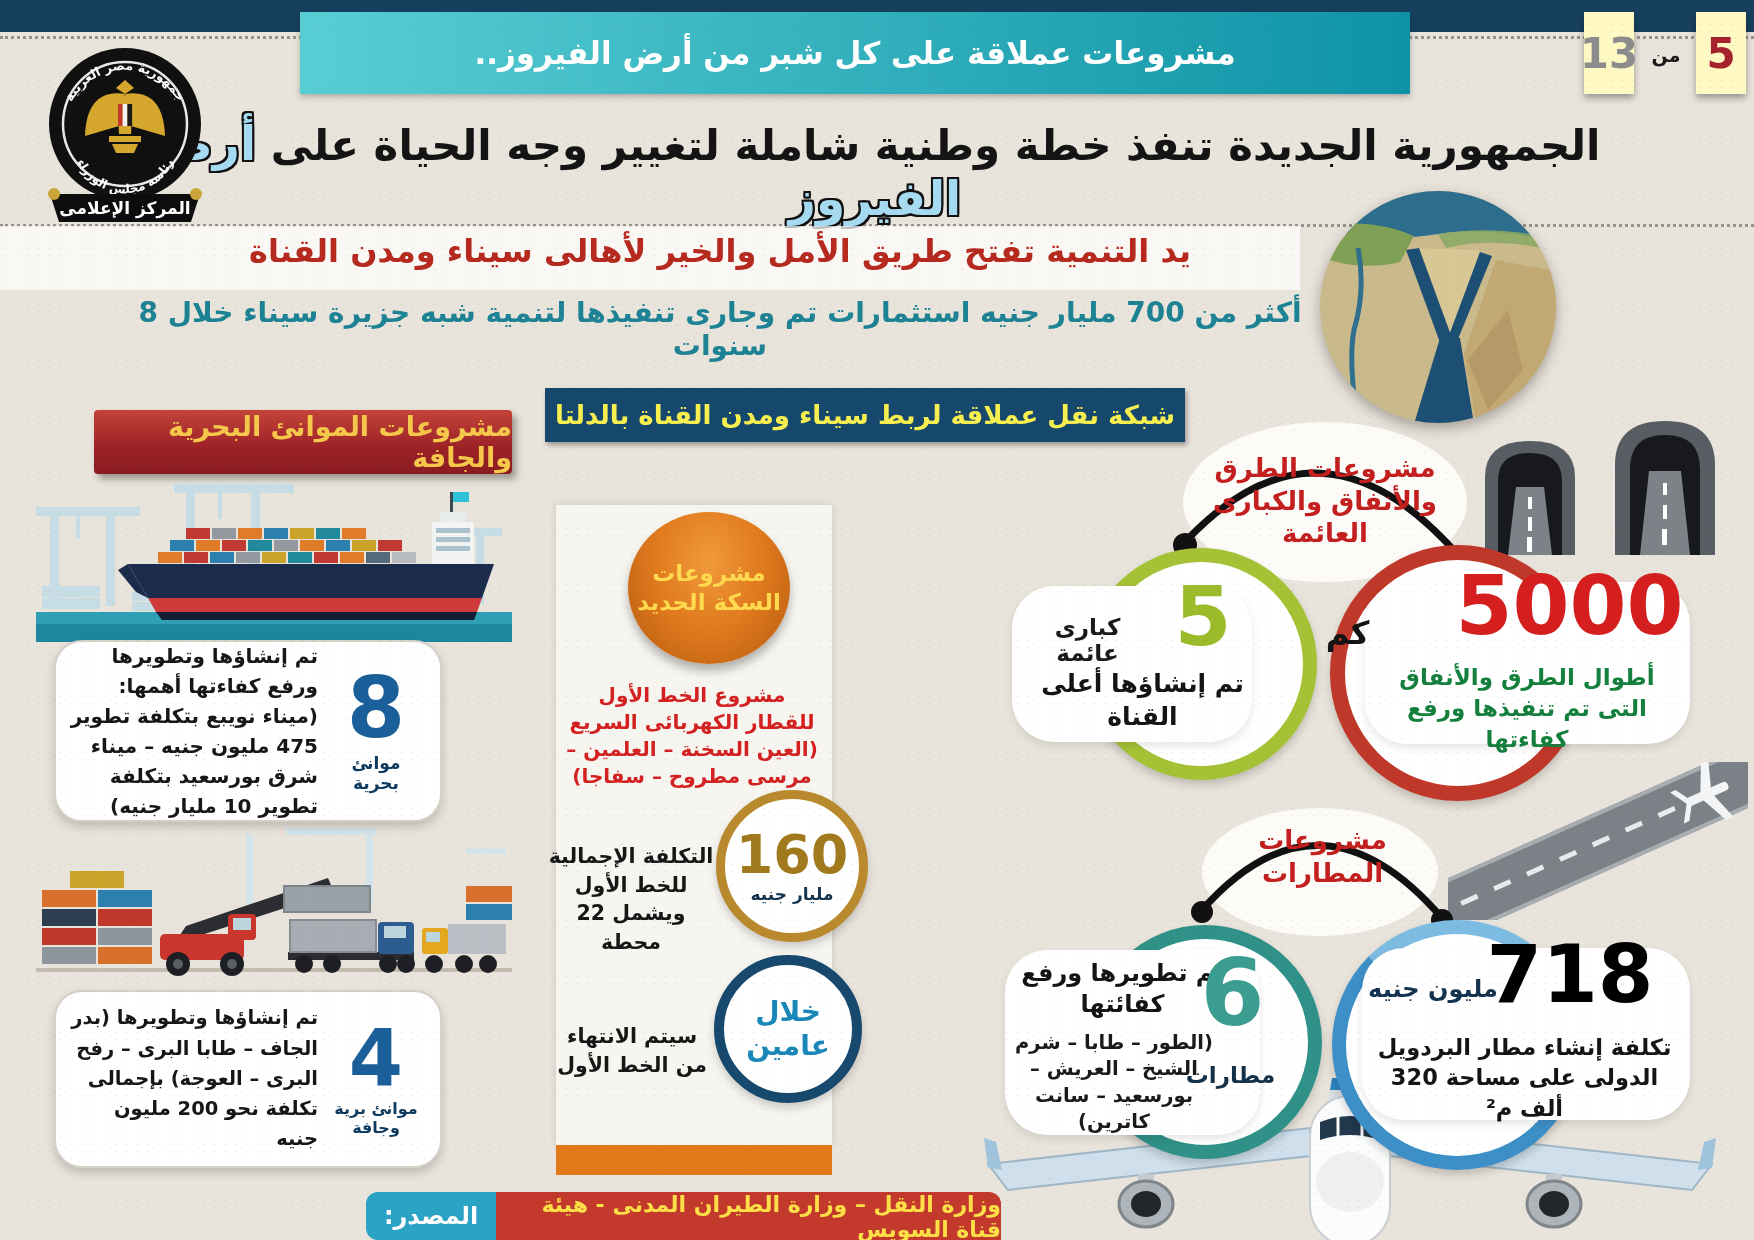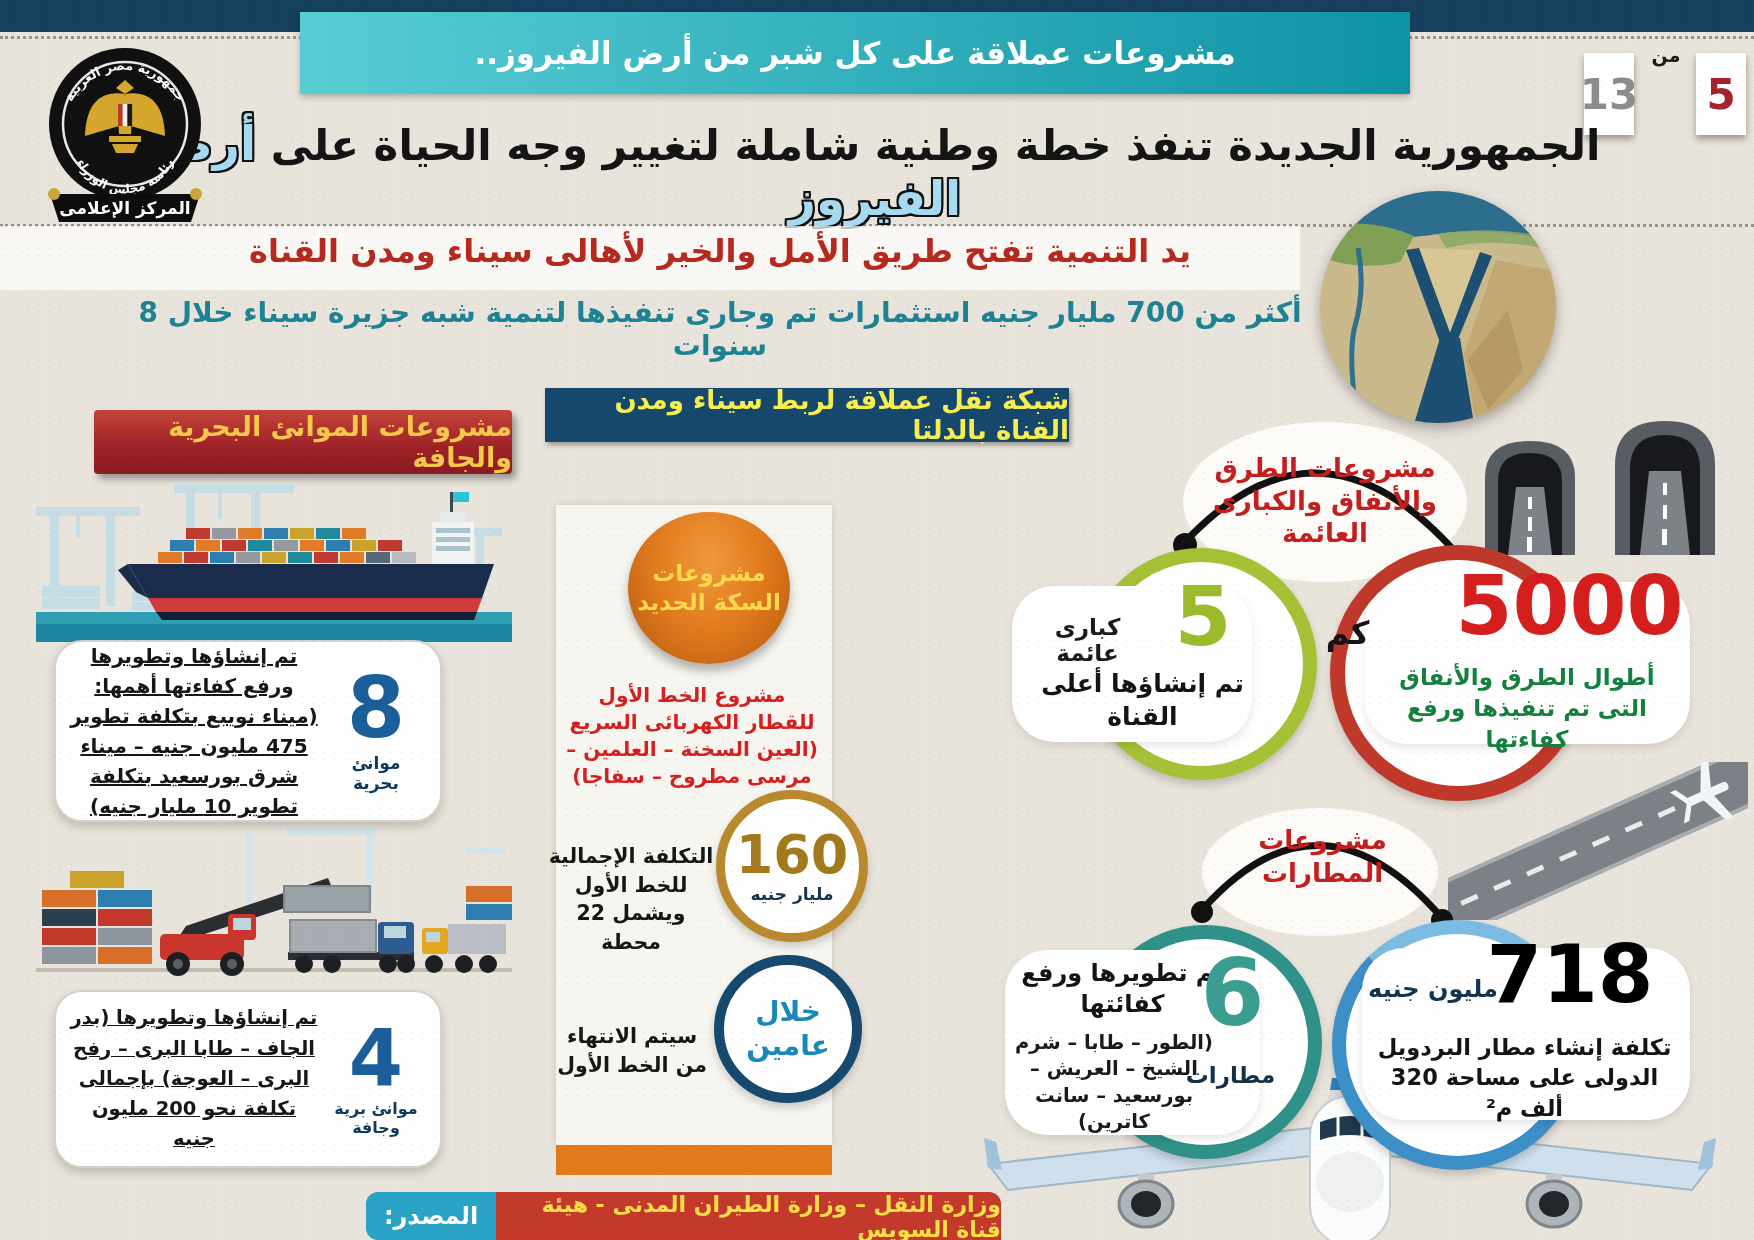--- a/index.html
+++ b/index.html
@@ -17,44 +17,44 @@
   .abs{position:absolute;}
   .c{text-align:center;}
   .dotline{position:absolute;left:0;right:0;height:0;border-top:3px dotted #55514a;opacity:.55;}
 
   
   .topbar{left:0;top:0;width:1754px;height:32px;background:#16405e;}
   .teal-banner{left:300px;top:12px;width:1110px;height:82px;
     background:linear-gradient(90deg,#58ced4,#0e93a6);
     display:flex;align-items:center;justify-content:center;
     color:#fff;font-size:31px;font-weight:bold;box-shadow:0 3px 6px rgba(0,0,0,.25);}
-  .page-card{top:12px;width:50px;height:82px;background:#ffffff;box-shadow:0 4px 7px rgba(0,0,0,.35);
-    display:flex;align-items:center;justify-content:center;font-size:42px;font-weight:bold;margin-top:41px;}
+  .page-card{top:12px;width:50px;height:82px;background:#fef9c3;box-shadow:0 4px 7px rgba(0,0,0,.35);
+    display:flex;align-items:center;justify-content:center;font-size:42px;font-weight:bold;}
   .title-line{left:120px;top:116px;width:1510px;color:#141414;font-size:42px;font-weight:bold;text-align:center;}
   .title-hl{font-size:47px;color:#a5daf0;
     text-shadow:-2px 0 #101010,2px 0 #101010,0 -2px #101010,0 2px #101010,-2px -2px #101010,2px 2px #101010,-2px 2px #101010,2px -2px #101010;}
   .white-band{left:0;top:226px;width:1300px;height:64px;background:rgba(255,255,255,.72);}
   .sub-red{left:140px;top:232px;width:1160px;font-size:32px;font-weight:bold;color:#b5291f;text-align:center;}
   .sub-teal{left:130px;top:296px;width:1180px;font-size:28px;font-weight:bold;color:#1d8394;text-align:center;}
-  .net-banner{left:545px;top:388px;width:524px;height:54px;background:#16486e;
+  .net-banner{left:545px;top:388px;width:640px;height:54px;background:#16486e;
     display:flex;align-items:center;justify-content:center;color:#f7ee4f;font-size:26px;font-weight:bold;
     box-shadow:2px 3px 5px rgba(0,0,0,.35);}
 
   
   .ports-banner{left:94px;top:410px;width:418px;height:64px;border-radius:4px;
     background:linear-gradient(180deg,#c4443a 0%,#9c2127 60%,#8a1b20 100%);
     display:flex;align-items:center;justify-content:center;
     color:#f5c84b;font-size:27px;font-weight:bold;box-shadow:4px 5px 7px rgba(0,0,0,.35);}
   .stat-card{width:388px;background:#fff;border:2px solid #d5d0c8;border-radius:28px;
     box-shadow:0 5px 10px rgba(0,0,0,.18);display:flex;flex-direction:row;gap:8px;
     padding:12px 14px;box-sizing:border-box;z-index:5;}
   .num-col{width:100px;display:flex;flex-direction:column;align-items:center;justify-content:center;flex:none;}
   .big-num{color:#1a5f99;font-weight:bold;line-height:.95;}
   .num-unit{color:#0d3a5e;font-weight:bold;text-align:center;margin-top:4px;}
-  .card-desc{flex:1;color:#161616;font-weight:bold;text-align:center;align-self:center;text-decoration:underline;}
+  .card-desc{flex:1;color:#161616;font-weight:bold;align-self:center;}
 
   
   .mid-panel{left:556px;top:505px;width:276px;height:640px;background:#f7f5f0;box-shadow:0 0 8px rgba(0,0,0,.13);z-index:1;}
   .mid-orange{left:556px;top:1145px;width:276px;height:30px;background:#e2791b;z-index:2;}
   .rail-ellipse{left:628px;top:512px;width:162px;height:152px;border-radius:50%;
     background:radial-gradient(ellipse at 50% 32%,#f09a3c 0%,#e07a1d 48%,#b55a10 100%);
     display:flex;align-items:center;justify-content:center;text-align:center;
     color:#ffd94e;font-size:23px;font-weight:bold;line-height:1.25;
     box-shadow:0 7px 10px rgba(0,0,0,.28);z-index:4;padding:6px;box-sizing:border-box;}
   .rail-project{left:566px;top:682px;width:252px;color:#d32020;font-size:20px;font-weight:bold;text-align:center;line-height:1.35;z-index:6;}

